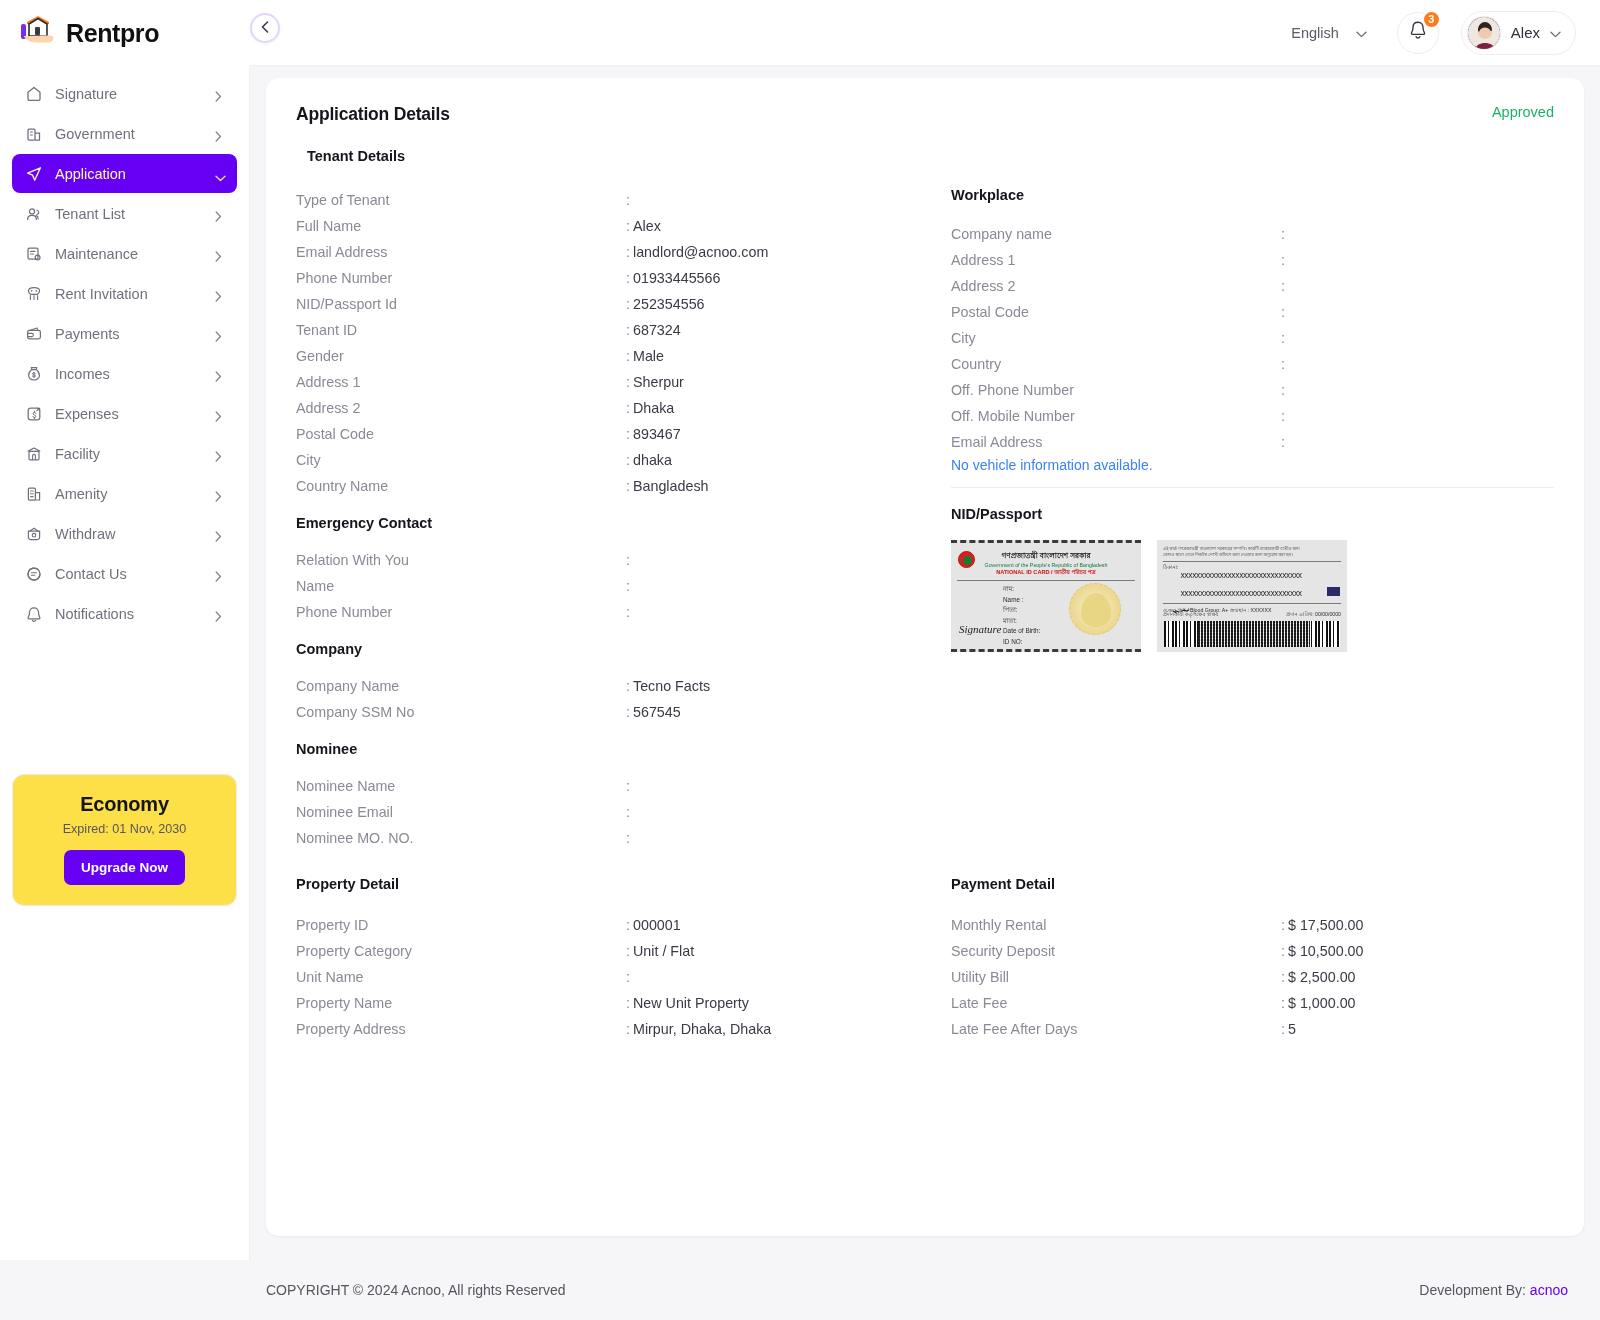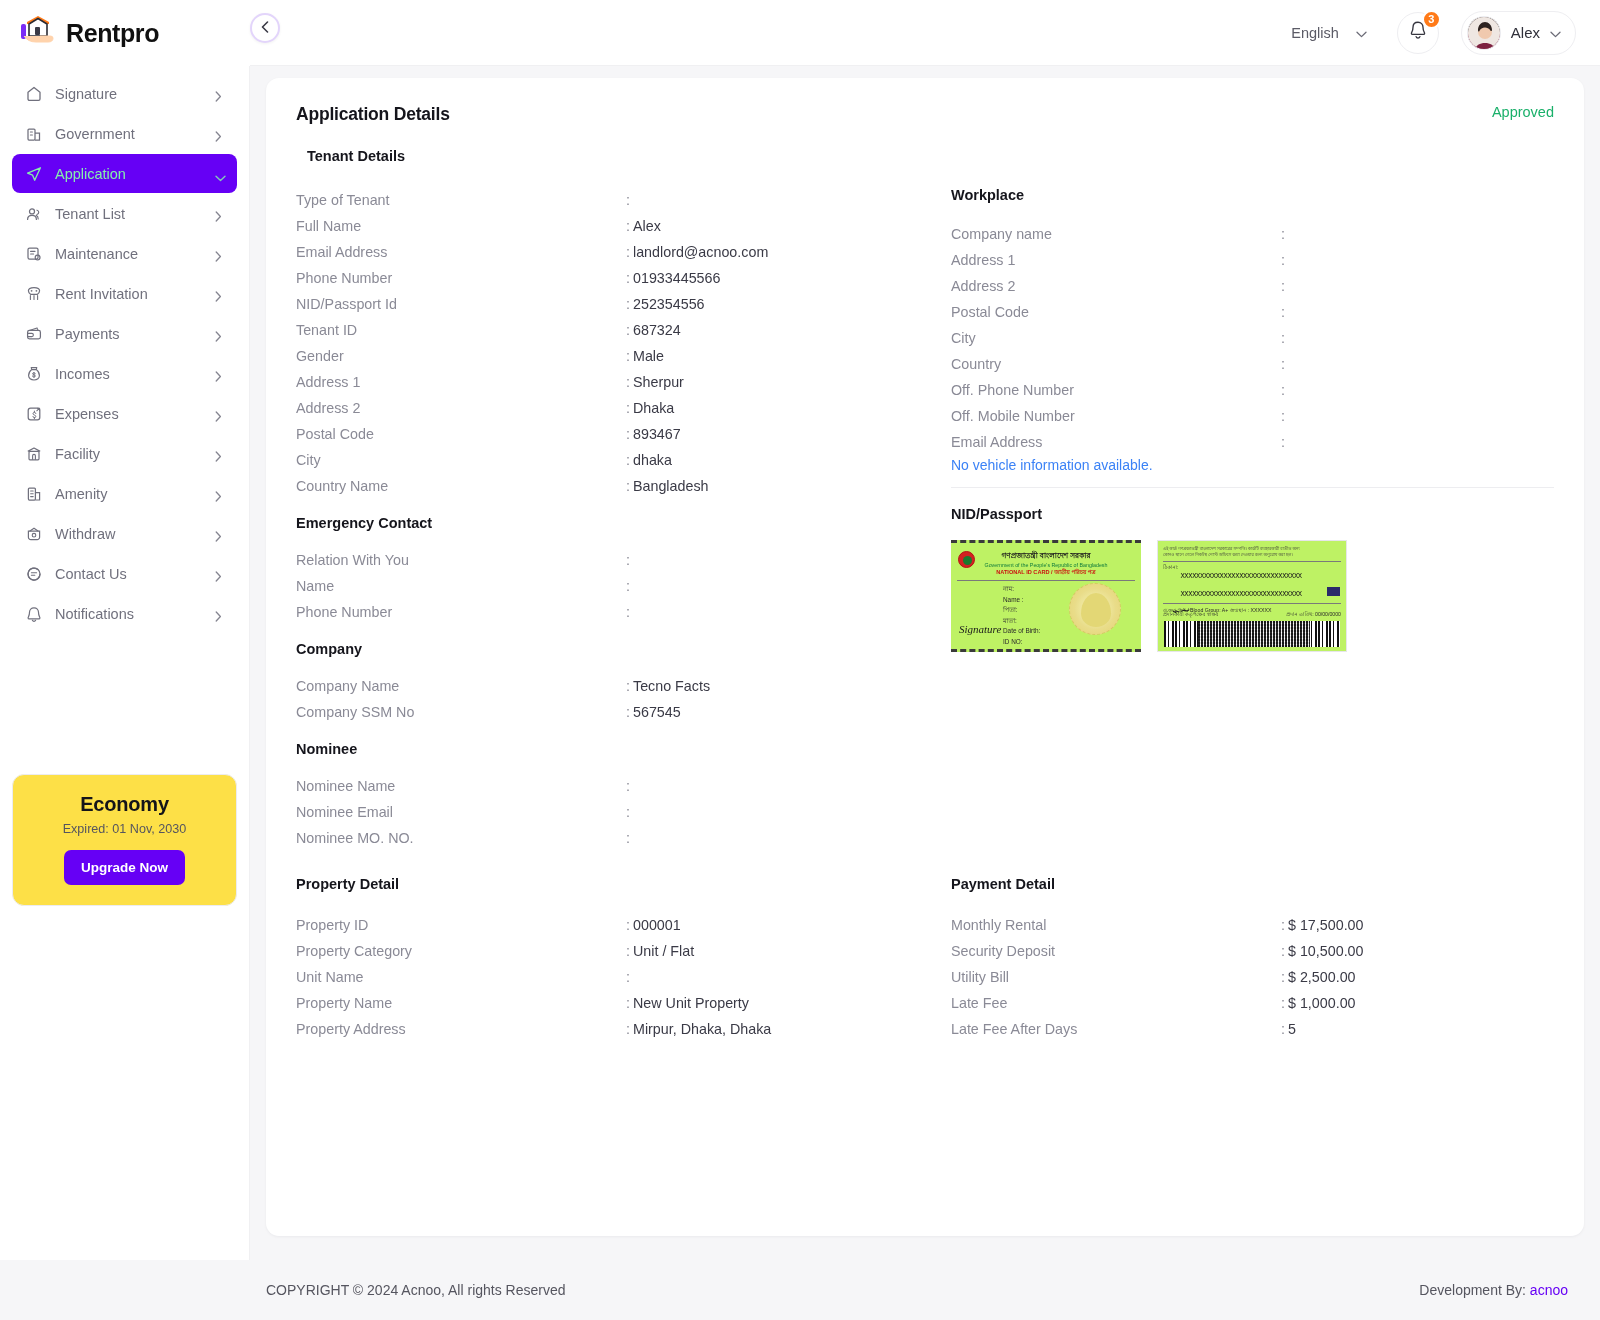--- a/index.html
+++ b/index.html
@@ -82,21 +82,21 @@
   }
   .nav-item {
     height: 39px; border-radius: 8px;
     display: flex; align-items: center; gap: 12px;
     padding: 0 12px; cursor: pointer; margin-bottom: 1px;
     color: #70707d; font-size: 14.5px;
   }
   .nav-item .nav-ico { width: 19px; height: 19px; flex: 0 0 19px; display:flex; align-items:center; justify-content:center;}
   .nav-item .nav-lbl { flex: 1; }
   .nav-item .nav-chev { width: 10px; height: 10px; opacity: .85; }
-  .nav-item.active { background: #6600f5; color: #86efac; font-weight: 500; }
+  .nav-item.active { background: #6600f5; color: #fef9c3; font-weight: 500; }
 
   .plan-card {
     position: absolute; left: 12px; right: 12px; top: 708px;
     background: #fde047; border: 1px solid #ececef;
     border-radius: 12px; padding: 18px 14px 20px;
     text-align: center;
   }
   .plan-title { font-size: 20px; font-weight: 700; color: #141419; letter-spacing:-.2px;}
   .plan-exp { font-size: 12.6px; color: #55555f; margin-top: 6px; }
   .plan-btn {
@@ -138,21 +138,21 @@
   .kv .v .colon { color: #8a8a96; margin-right: 3px; }
 
   .kv-r .k { width: 330px; flex: 0 0 330px; }
 
   .note { font-size: 14px; color: #3b82f6; }
   .divider { height: 1px; background: #ededf0; margin: 14px 0 0 0; }
 
   
   .nid-row { display: flex; gap: 16px; margin-top: 18px; }
   .nid-card {
-    width: 190px; height: 112px; background: #bef264;
+    width: 190px; height: 112px; background: #e5e5e5;
     border: 1px solid #e6e6ea; position: relative; overflow: hidden;
   }
   .nid-front { border-top: 3px dashed #3a3a3a; border-bottom: 3px dashed #3a3a3a; border-left:none; border-right:none;}
   .nid-bn { font-size: 7.4px; color: #1d1d1d; font-weight: 700; text-align: center; }
   .nid-green { font-size: 5.3px; color: #0e7a3c; text-align: center; }
   .nid-red { font-size: 5.6px; color: #cc1111; text-align: center; font-weight:700;}
   .nid-emblem {
     width: 17px; height: 17px; border-radius: 50%;
     background: #d42121; position: absolute; left: 7px; top: 8px;
     border: 1px solid #b41414;

